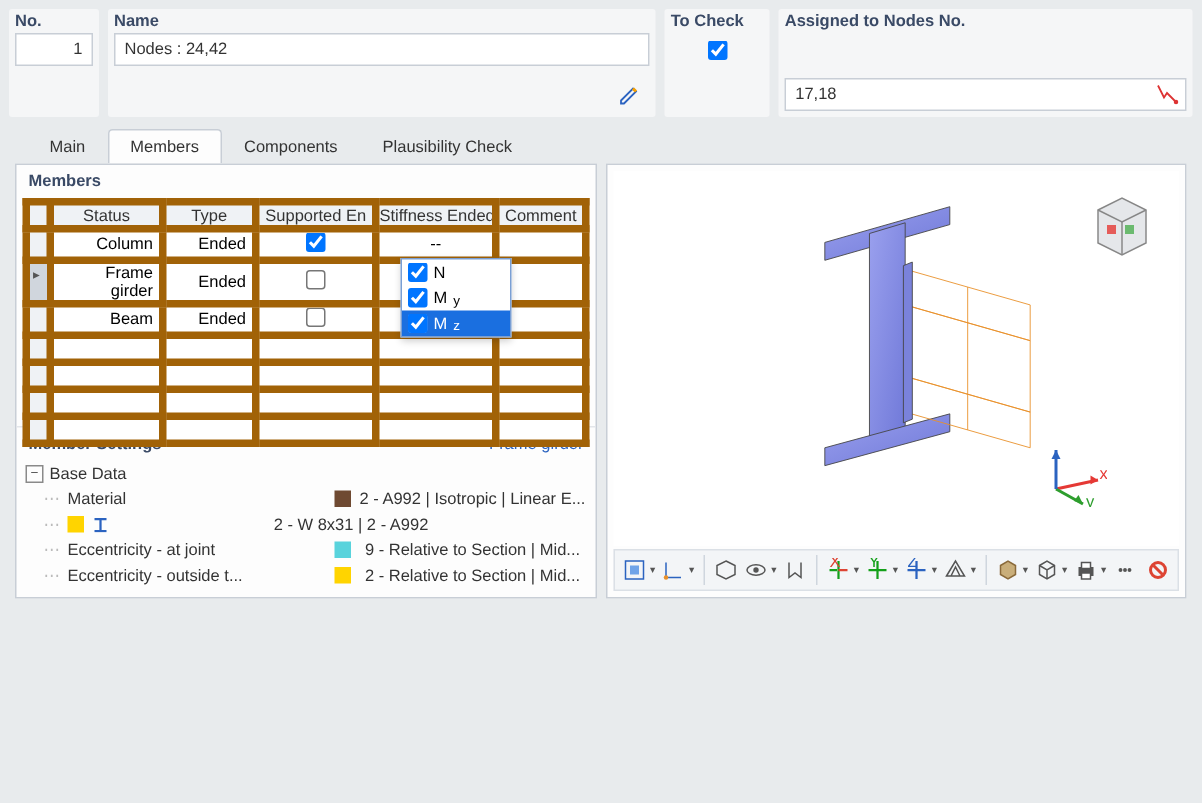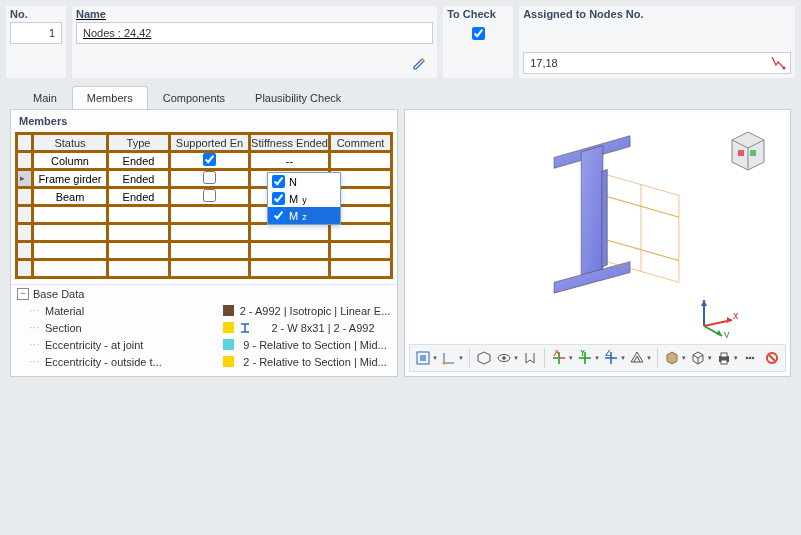--- a/index.html
+++ b/index.html
@@ -4,21 +4,21 @@
 <style>
   * { box-sizing: border-box; font-family: "Segoe UI", Arial, sans-serif; font-size: 11px; }
   body { margin: 0; background: #e8ebed; width: 801px; height: 535px; overflow: hidden; }
   .app { padding: 6px; }
   .top-row { display: flex; gap: 6px; margin-bottom: 8px; }
   .top-field { background: #f5f6f7; border-radius: 2px; padding: 2px 4px 4px 4px; position: relative; }
   .top-field .label { color: #3a4a66; font-weight: 600; font-size: 11px; margin-bottom: 2px; }
   .top-field .value-box { background: #fff; border: 1px solid #c8ced6; height: 22px; display: flex; align-items: center; padding: 0 6px; color: #333; }
   .top-field.no-field { width: 60px; }
   .top-field.no-field .value-box { justify-content: flex-end; }
-  .top-field.name-field { flex: 2.8; text-decoration: underline; }
+  .top-field.name-field { flex: 2.8; }
   .top-field.name-field .value-box { padding-right: 26px; }
   .top-field.name-field .edit-btn { position: absolute; right: 8px; bottom: 6px; width: 18px; height: 18px; display: flex; align-items: center; justify-content: center; cursor: pointer; }
   .top-field.to-design { width: 70px; }
   .top-field.to-design .value-box { justify-content: center; background: transparent; border: none; }
   .top-field.assigned { flex: 2.1; }
   .top-field.assigned .value-box { padding-right: 26px; margin-top: 32px; }
   .top-field.assigned .pick-btn { position: absolute; right: 8px; bottom: 6px; width: 18px; height: 18px; display: flex; align-items: center; justify-content: center; cursor: pointer; }
   input[type=checkbox] { width: 13px; height: 13px; margin: 0; }
 
   .tabs { display: flex; margin-top: 2px; padding-left: 12px; }
@@ -27,23 +27,23 @@
 
   .main-area { display: flex; gap: 6px; padding: 0 4px 4px 4px; }
   .left-panel { width: 388px; background: #fdfdfd; border: 1px solid #c8ced6; display: flex; flex-direction: column; }
   .right-panel { flex: 1; background: #fdfdfd; border: 1px solid #c8ced6; position: relative; }
 
   .section-header { padding: 5px 8px; color: #3a4a66; font-weight: 600; display: flex; justify-content: space-between; }
   .section-header .extra { color: #2b63c0; font-weight: 400; }
 
   .grid-wrap { padding: 0 4px; position: relative; height: 152px; }
   table.grid { border-collapse: collapse; width: 100%; table-layout: fixed; }
-  table.grid th, table.grid td { border: 3px solid #a16207; padding: 0; font-size: 11px; background: #fff; height: 18px; }
+  table.grid th, table.grid td { border: 5px solid #a16207; padding: 0; font-size: 11px; background: #fff; height: 18px; }
   table.grid th { background: #eff2f5; color: #333; font-weight: 400; text-align: center; }
-  table.grid td { text-align: center; padding: 0 4px; }
+  table.grid td { text-align: right; padding: 0 4px; }
   table.grid td.center { text-align: center; }
   .row-handle { width: 14px; background: #eff2f5 !important; padding:0 !important; }
   .row-handle.selected { background: #d0d6dd !important; position: relative; }
   .row-handle.selected::after { content: "▸"; font-size: 9px; color:#555; position:absolute; left:2px; top:2px;}
   col.c-handle { width: 16px; }
   col.c-status { width: 75px; }
   col.c-type { width: 62px; }
   col.c-sup { width: 80px; }
   col.c-stiff { width: 80px; }
   col.c-comment { width: auto; }
@@ -222,36 +222,39 @@
             </div>
           <div class="sel">
               <input type="checkbox" checked="" style=""> 
               <span>M</span>
               <span class="sub">z</span>
             </div>
         </div>
       </div>
 
       <div class="settings">
+        <div class="section-header">
+          <span>Member Settings</span>
+          <span class="extra">Frame girder</span>
+        </div>
         <div class="tree">
           <div class="tree-row">
             <span class="tree-toggle">−</span>
             <span class="tree-label" style="flex:1">Base Data</span>
           </div>
           <div class="tree-row">
             <span class="tree-indent"></span>
               <span class="tree-dots">⋯</span>
             <span class="tree-label">Material</span>
             <span class="swatch" style="background:#6f4a32"></span>
             <span class="tree-val">2 - A992 | Isotropic | Linear E...</span>
           </div>
           <div class="tree-row">
             <span class="tree-indent"></span>
               <span class="tree-dots">⋯</span>
-            <span class="tree-label">Section</span>
             <span class="swatch" style="background:#ffd400"></span>
             <span class="tiny-icon">
               <svg width="10" height="10">
                   <path d="M1 1 H9 M5 1 V9 M1 9 H9" stroke="#2b63c0" stroke-width="1.5" fill="none"></path>
                 </svg>
             </span>
             <span class="tree-val">2 - W 8x31 | 2 - A992</span>
           </div>
           <div class="tree-row">
             <span class="tree-indent"></span>

